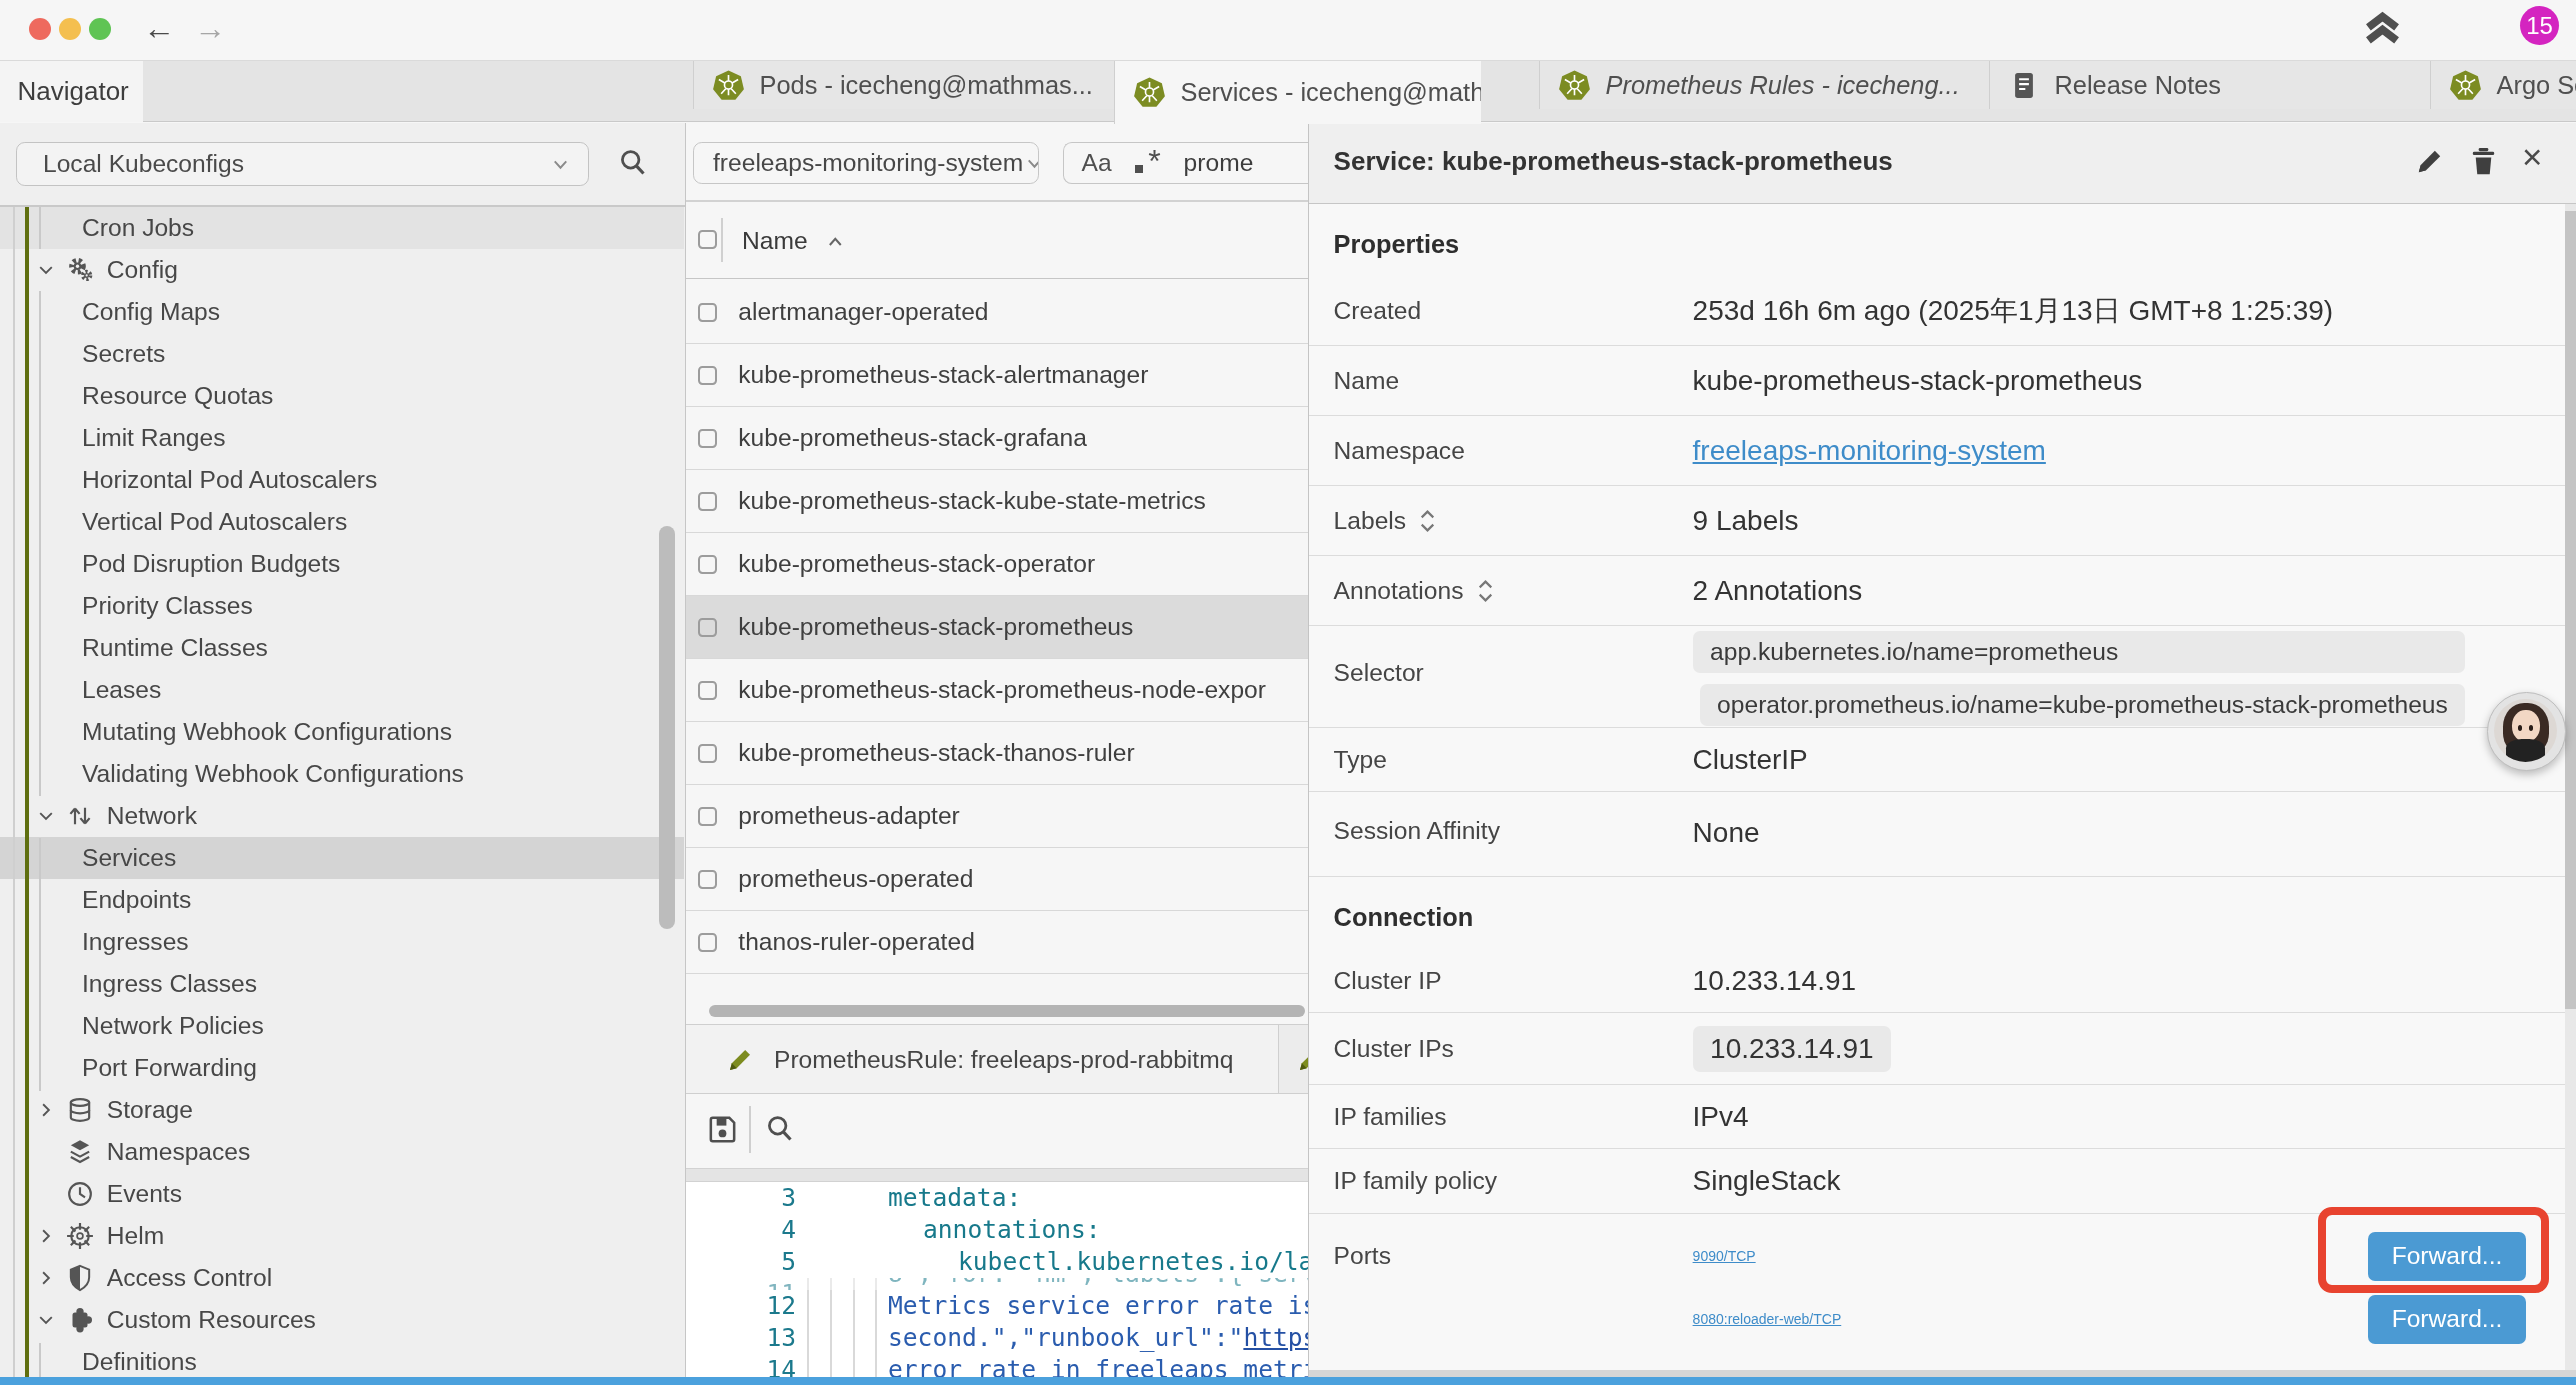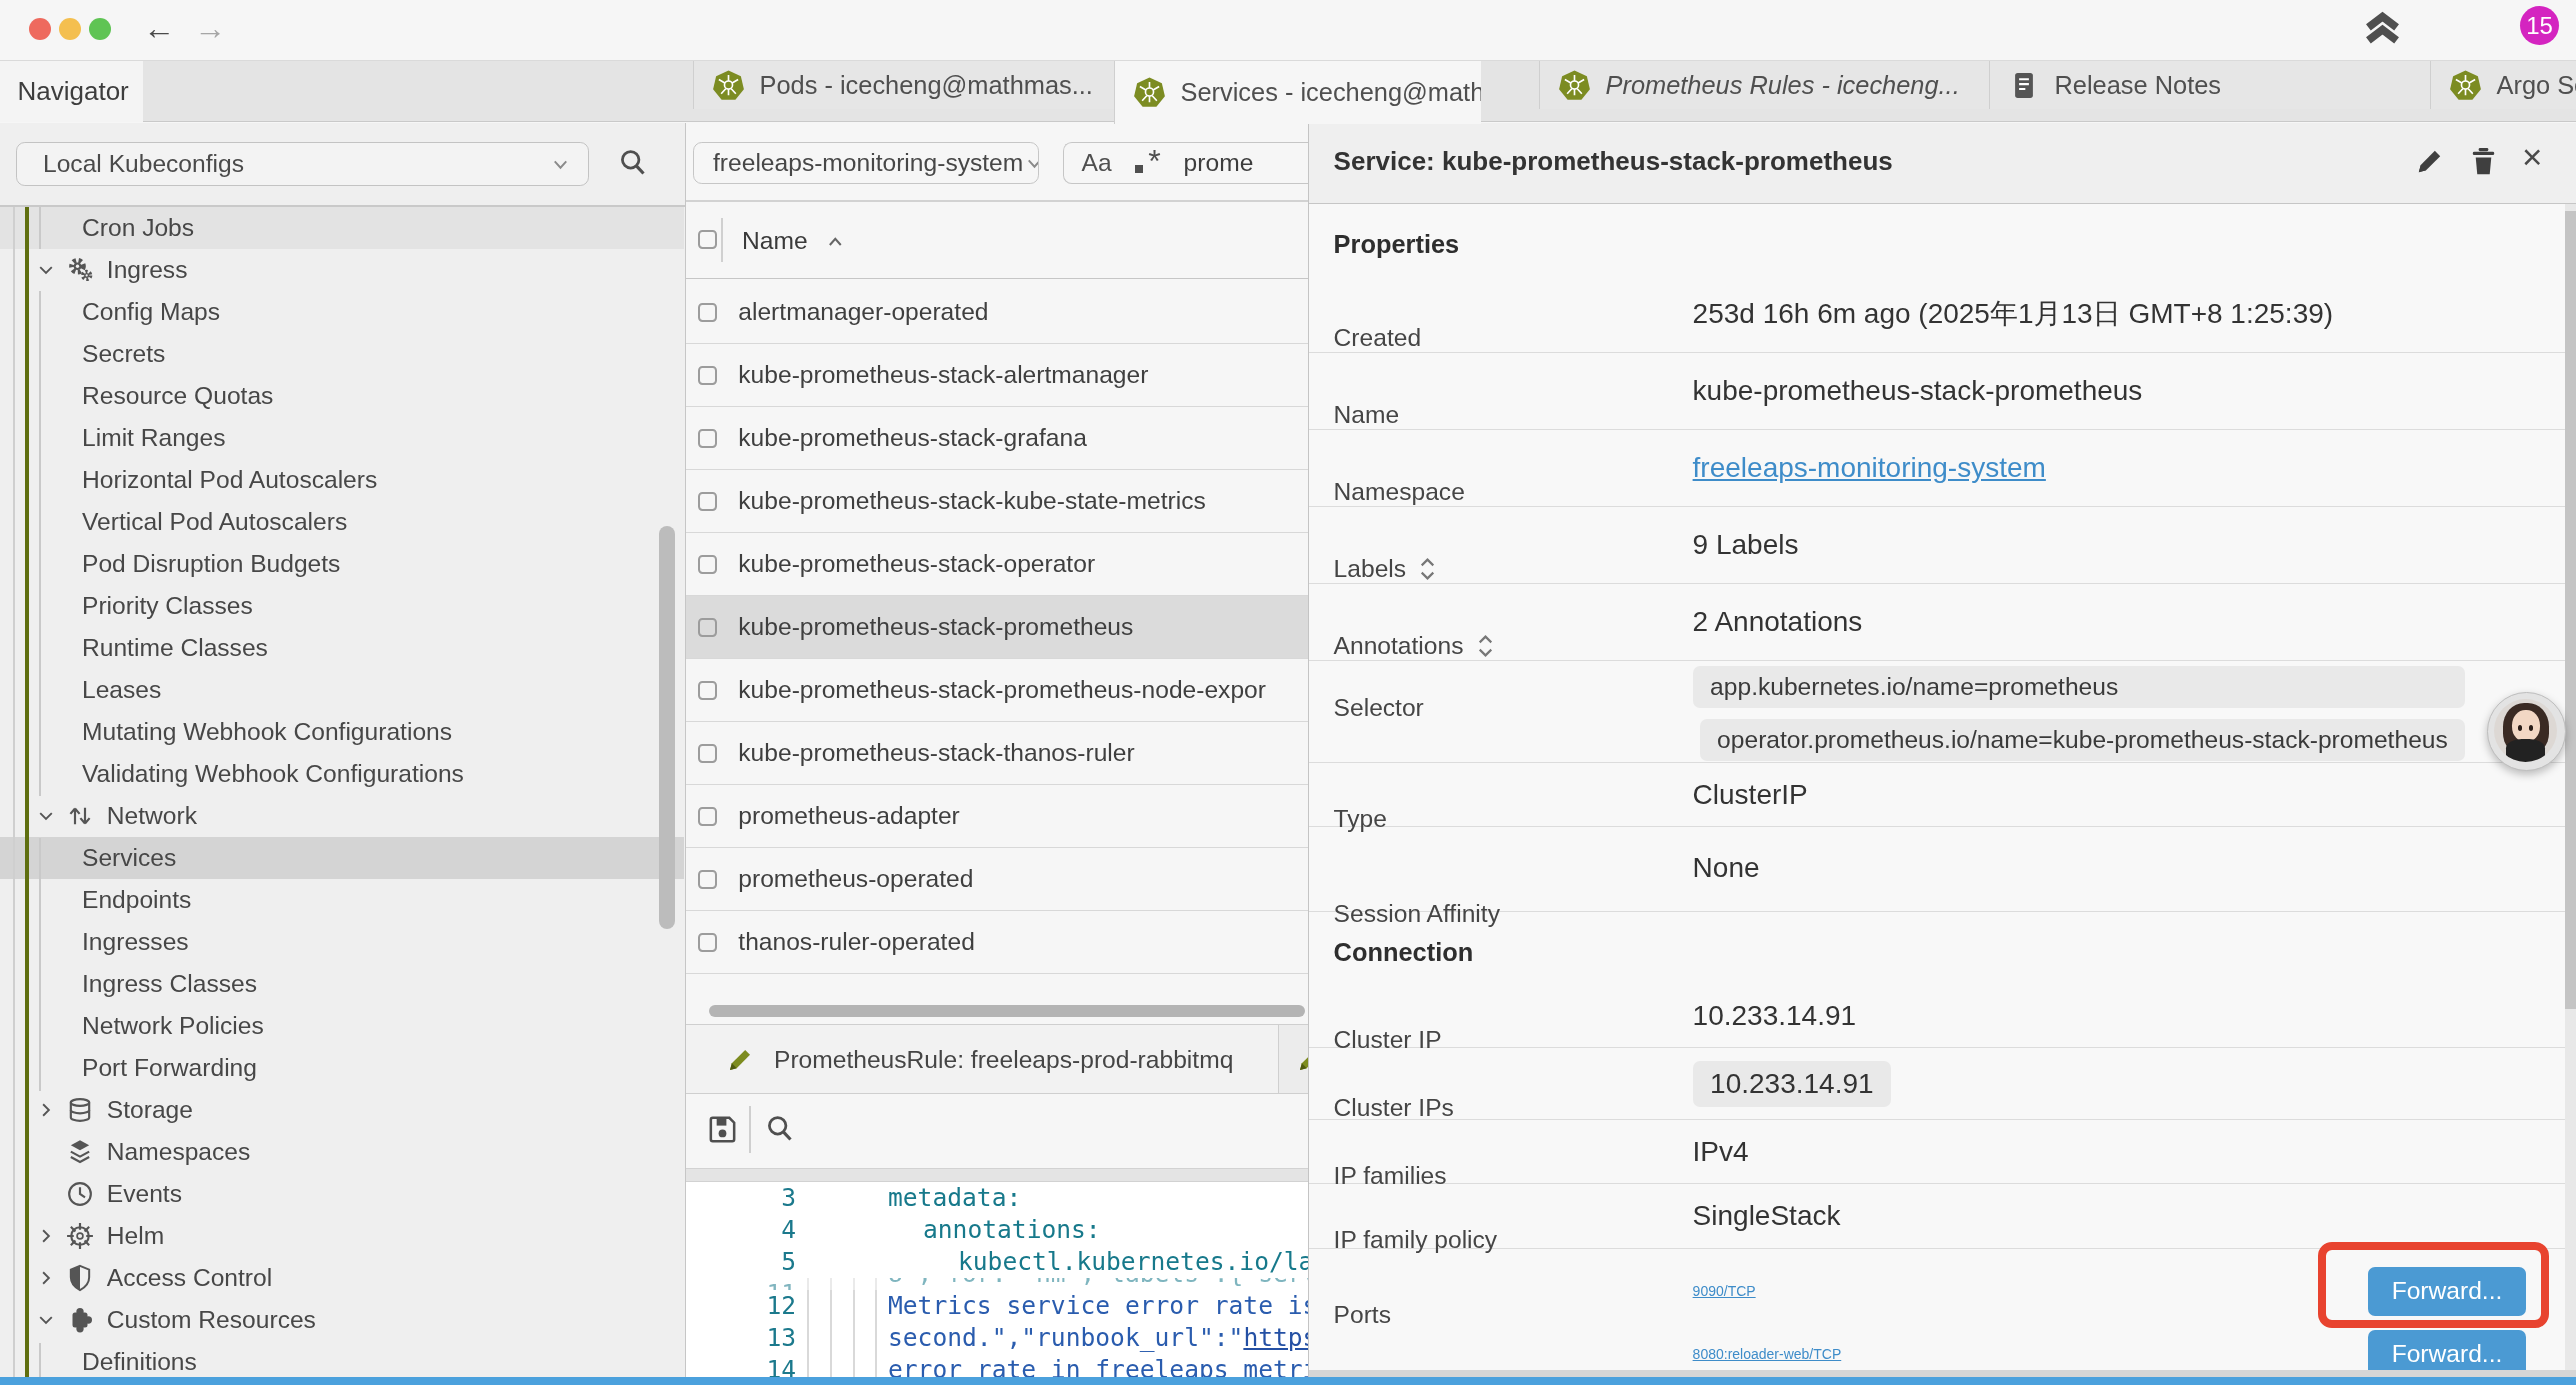--- a/index.html
+++ b/index.html
@@ -97,21 +97,21 @@
   
   #detail-panel { position:absolute; left:1308px; top:123px; width:1268px; height:1263px; background:#f8f8f8; border-left:1.8px solid #c4c4c4; overflow:hidden; }
   #detail-header { position:absolute; left:0; top:0; width:1268px; height:81px; background:#efefef; border-bottom:1.8px solid #c6c6c6; }
   #detail-title { position:absolute; left:24.6px; top:23px; font-size:26px; font-weight:bold; color:#333; }
   .hdr-ic { position:absolute; top:21px; }
   #d-edit { left:1103px; } #d-trash { left:1157px; }
   #d-close { left:1213px; top:14px; font-size:35px; color:#4a4a4a; }
   #detail-body { position:absolute; left:0; top:81px; width:1256px; height:1166px; overflow:hidden; }
   .sec-heading { padding:26px 0 0 24.6px; height:72px; font-size:25.4px; font-weight:bold; color:#2e2e2e; }
   .drow { position:relative; min-height:70px; border-bottom:1.8px solid #dcdcdc; display:flex; align-items:center; padding-left:24.6px; }
-  .drow .dlabel { width:359px; flex:0 0 auto; font-size:24.6px; color:#454545; display:flex; align-items:center; gap:12.3px;margin-top:48px; }
+  .drow .dlabel { width:359px; flex:0 0 auto; font-size:24.6px; color:#454545; display:flex; align-items:center; gap:12.3px; }
   .drow .dvalue { font-size:28px; color:#333; }
   .drow .dvalue.link, .plink { color:#3e8cc9; text-decoration:underline; }
   .badge { display:inline-block; background:#e9e9e9; border-radius:7px; padding:7px 17.5px; font-size:24.6px; color:#3a3a3a; }
   .drow.kind-badges { height:102px; align-items:flex-start; padding-top:5.3px; }
   .drow.kind-badges .dlabel { margin-top:28px; }
   .badge-stack { display:flex; flex-direction:column; gap:10.5px; }
   .badge-stack .badge:nth-child(2) { margin-left:7px; }
   .drow.row-type { height:64px; min-height:64px; }
   .drow.row-session-affinity { height:85px; min-height:85px; align-items:flex-start; padding-top:24.6px; }
   .drow.row-cluster-ip { height:64px; min-height:64px; }
@@ -259,21 +259,21 @@
             <span class="ic">
               <svg width="30" height="30" viewBox="0 0 36 36">
                 <circle cx="15" cy="13.5" r="7" fill="none" stroke="#555" stroke-width="6" stroke-dasharray="3.6 3.1"></circle>
                 <circle cx="15" cy="13.5" r="4.6" fill="#555"></circle>
                 <circle cx="15" cy="13.5" r="2" fill="#efefef"></circle>
                 <circle cx="26" cy="24.5" r="4.6" fill="none" stroke="#555" stroke-width="4.4" stroke-dasharray="2.6 2.3"></circle>
                 <circle cx="26" cy="24.5" r="3" fill="#555"></circle>
                 <circle cx="26" cy="24.5" r="1.3" fill="#efefef"></circle>
               </svg>
             </span>
-            <span class="lbl">Ingress</span>
+            <span class="lbl">Config</span>
           </div>
           <div class="tree-item plain">
             <span class="lbl">Config Maps</span>
           </div>
           <div class="tree-item plain">
             <span class="lbl">Secrets</span>
           </div>
           <div class="tree-item plain">
             <span class="lbl">Resource Quotas</span>
           </div>

